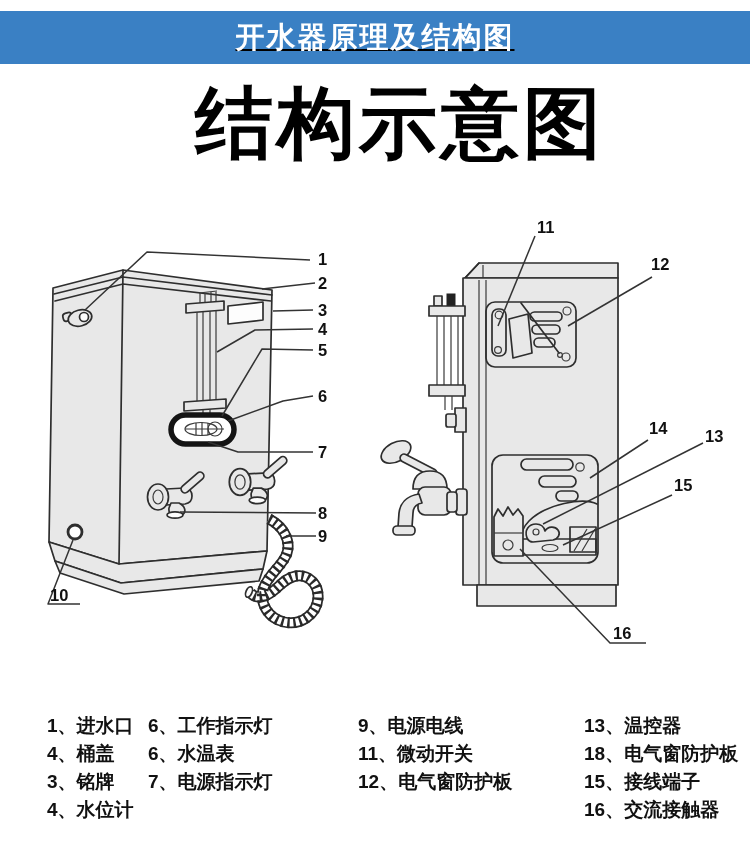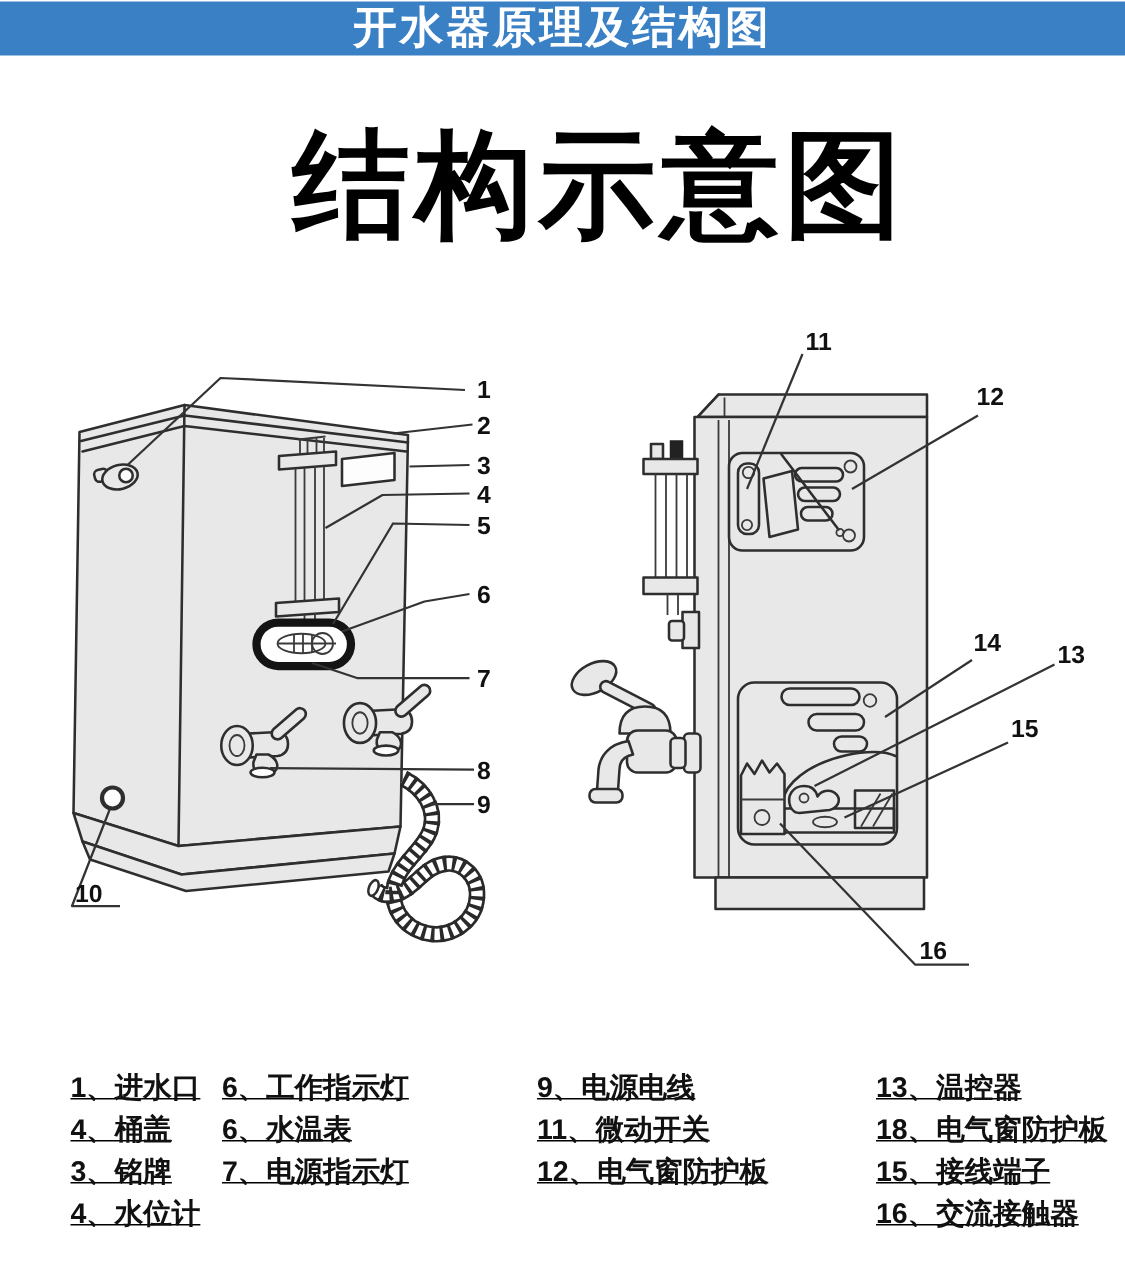--- a/index.html
+++ b/index.html
@@ -1,26 +1,26 @@
 <!DOCTYPE html>
 <html><head>
 <meta charset="utf-8">
 <style>
   html,body{margin:0;padding:0;background:#fff;}
   .page{position:relative;width:750px;height:843px;background:#fff;overflow:hidden;
         font-family:"Liberation Sans","DejaVu Sans",sans-serif;}
-  .banner{position:absolute;left:0;top:1px;width:750px;height:36px;background:#3a80c4;
-          display:flex;align-items:center;justify-content:center;}
+  .banner{position:absolute;left:0;top:11px;width:750px;height:53px;background:#3a80c4;
+          display:flex;align-items:center;justify-content:center;text-decoration:underline;}
   .banner span{color:#fff;font-size:29px;font-weight:700;letter-spacing:2px;}
   .big-title{position:absolute;left:25px;top:78px;width:750px;text-align:center;
              font-size:78px;font-weight:900;color:#000;letter-spacing:4px;line-height:90px;}
   .fig-svg{position:absolute;left:0;top:0;width:750px;height:843px;}
 
   .legend{position:absolute;left:0;top:712px;width:750px;height:120px;}
-  .lcol{position:absolute;top:0;text-decoration:underline;}
+  .lcol{position:absolute;top:0;}
   .litem{height:28px;line-height:28px;font-size:19px;font-weight:700;color:#111;white-space:nowrap;}
 
   
   .part{fill:#e8e8e8;stroke:#2e2e2e;stroke-width:1.7;stroke-linejoin:round;}
   .partw{fill:#fdfdfd;stroke:#2e2e2e;stroke-width:1.7;stroke-linejoin:round;}
   .dark{fill:#222;stroke:#222;}
   .ln{fill:none;stroke:#2e2e2e;stroke-width:1.7;stroke-linecap:round;stroke-linejoin:round;}
   .lnthin{fill:none;stroke:#3a3a3a;stroke-width:1.2;}
   .leader{fill:none;stroke:#333;stroke-width:1.5;stroke-linejoin:round;}
   .callout{font:600 16.5px "Liberation Sans","DejaVu Sans",sans-serif;fill:#111;}

